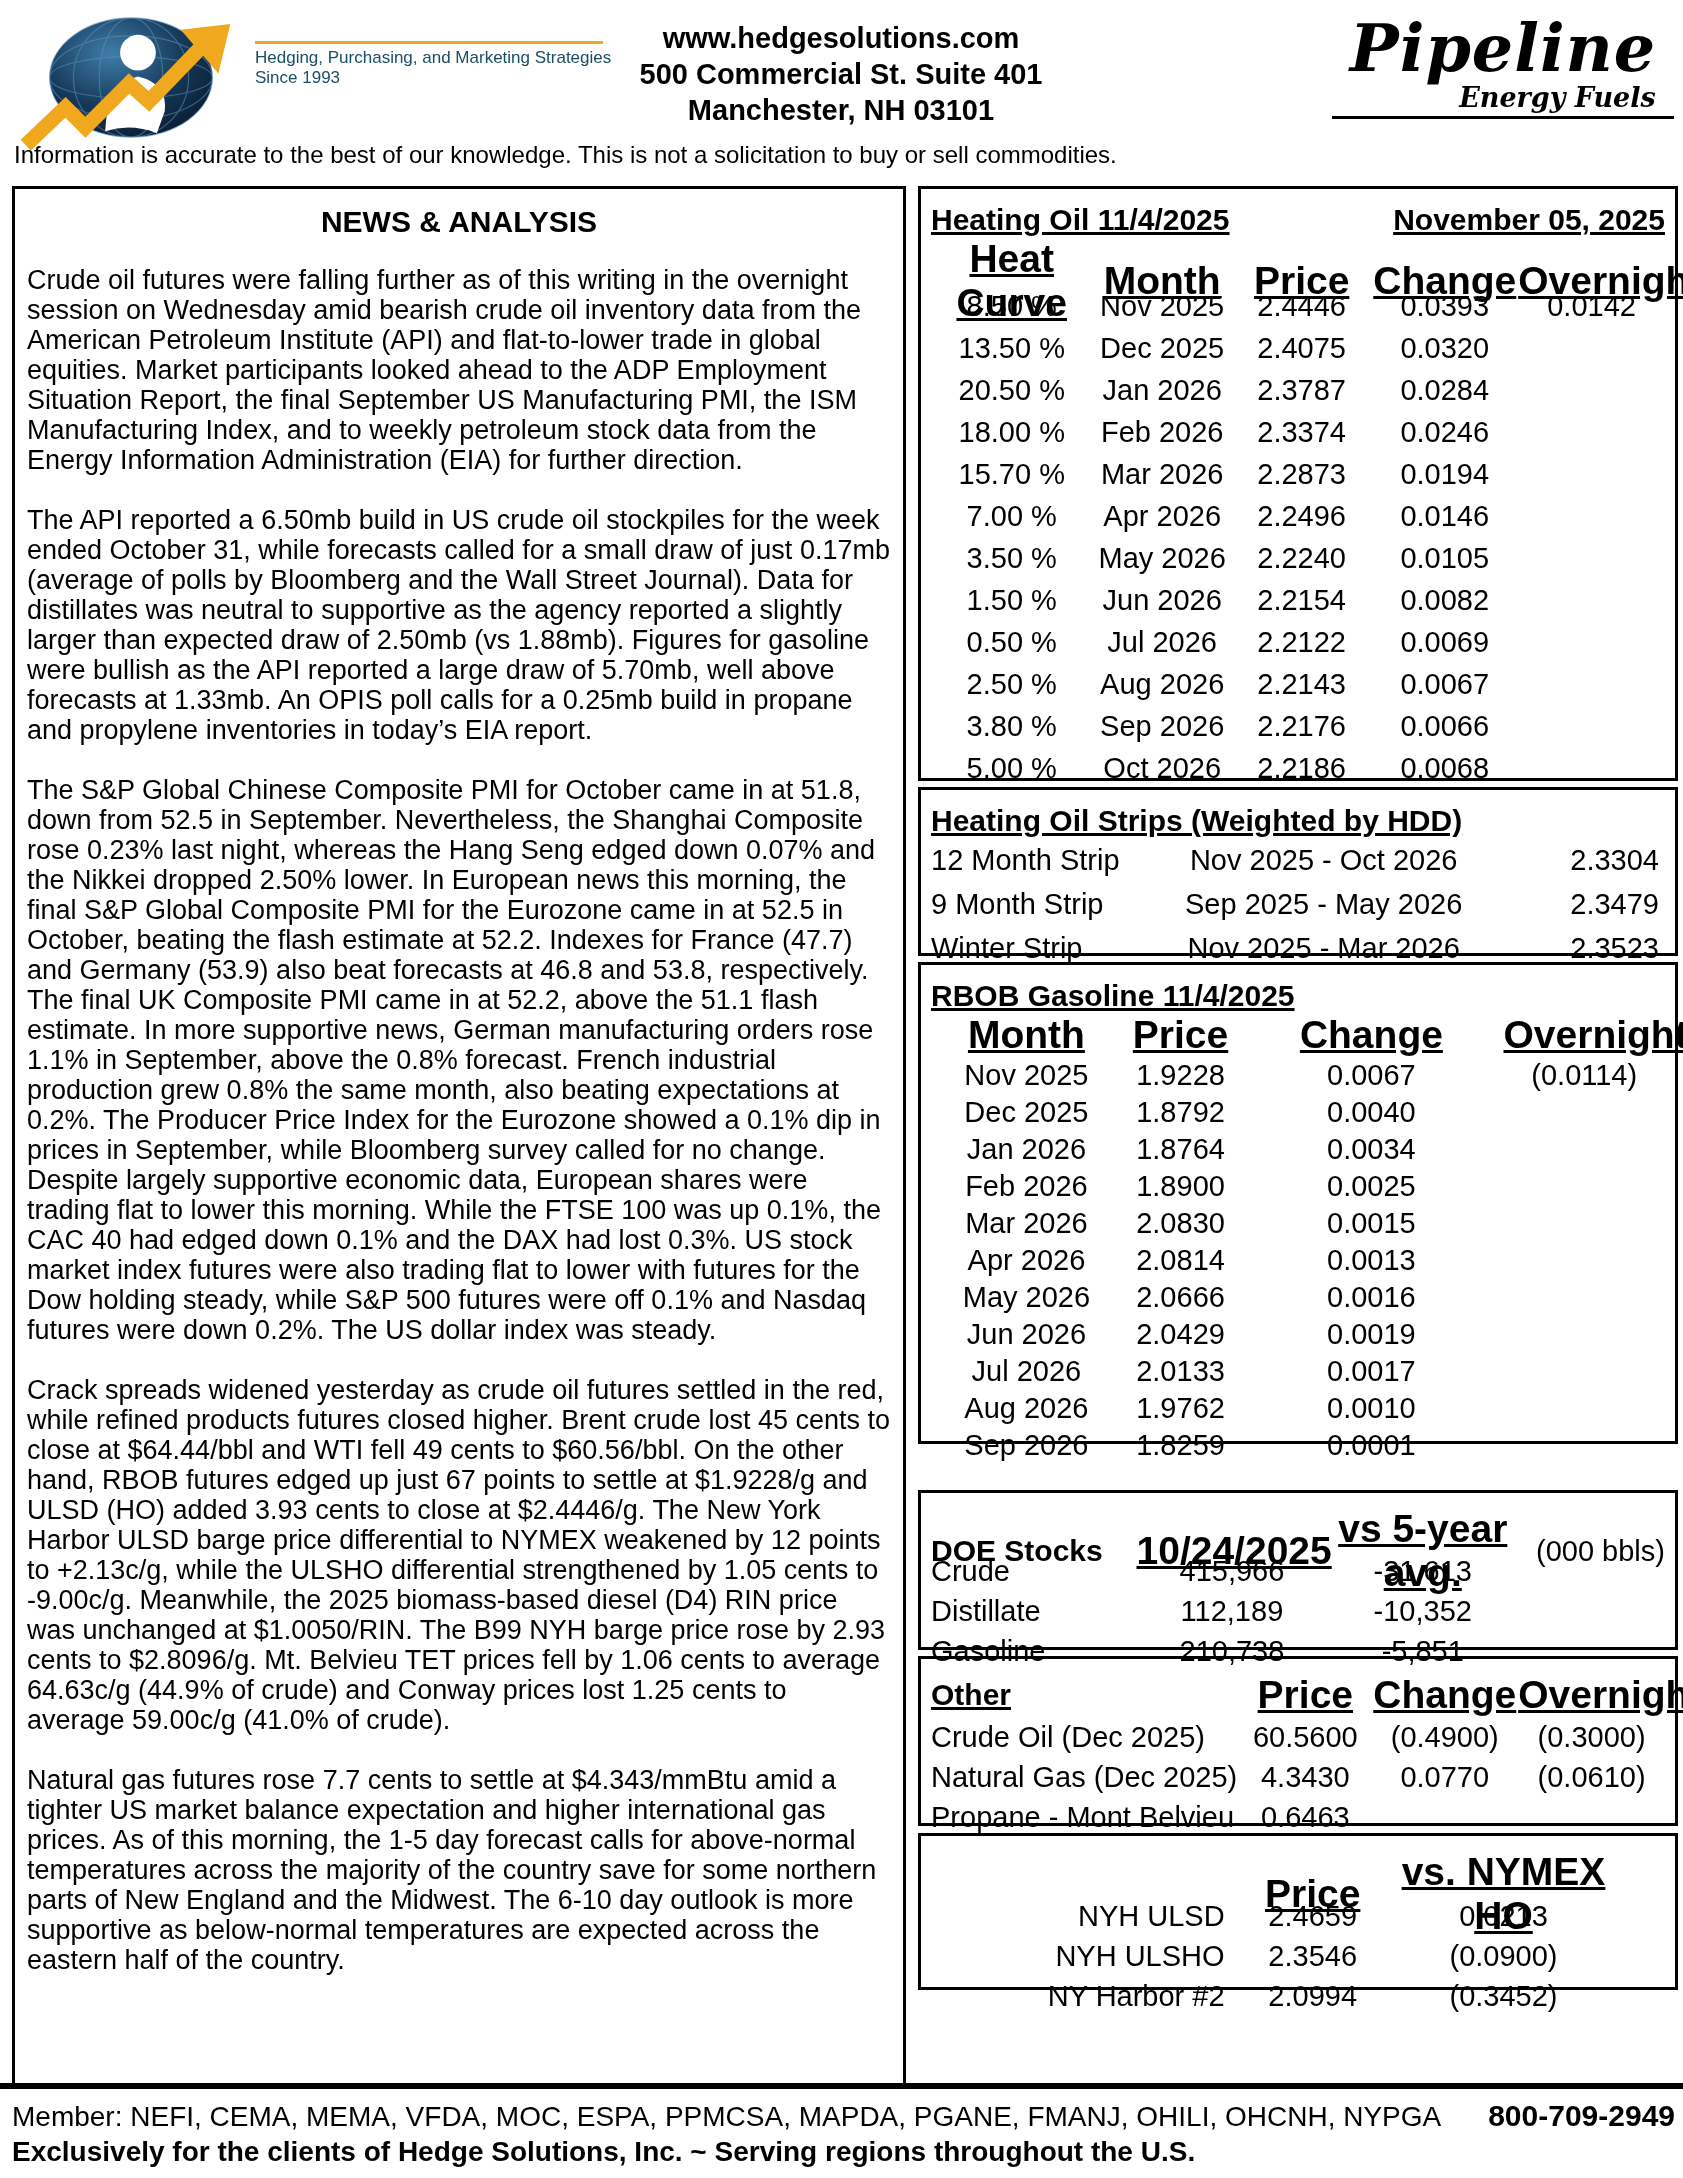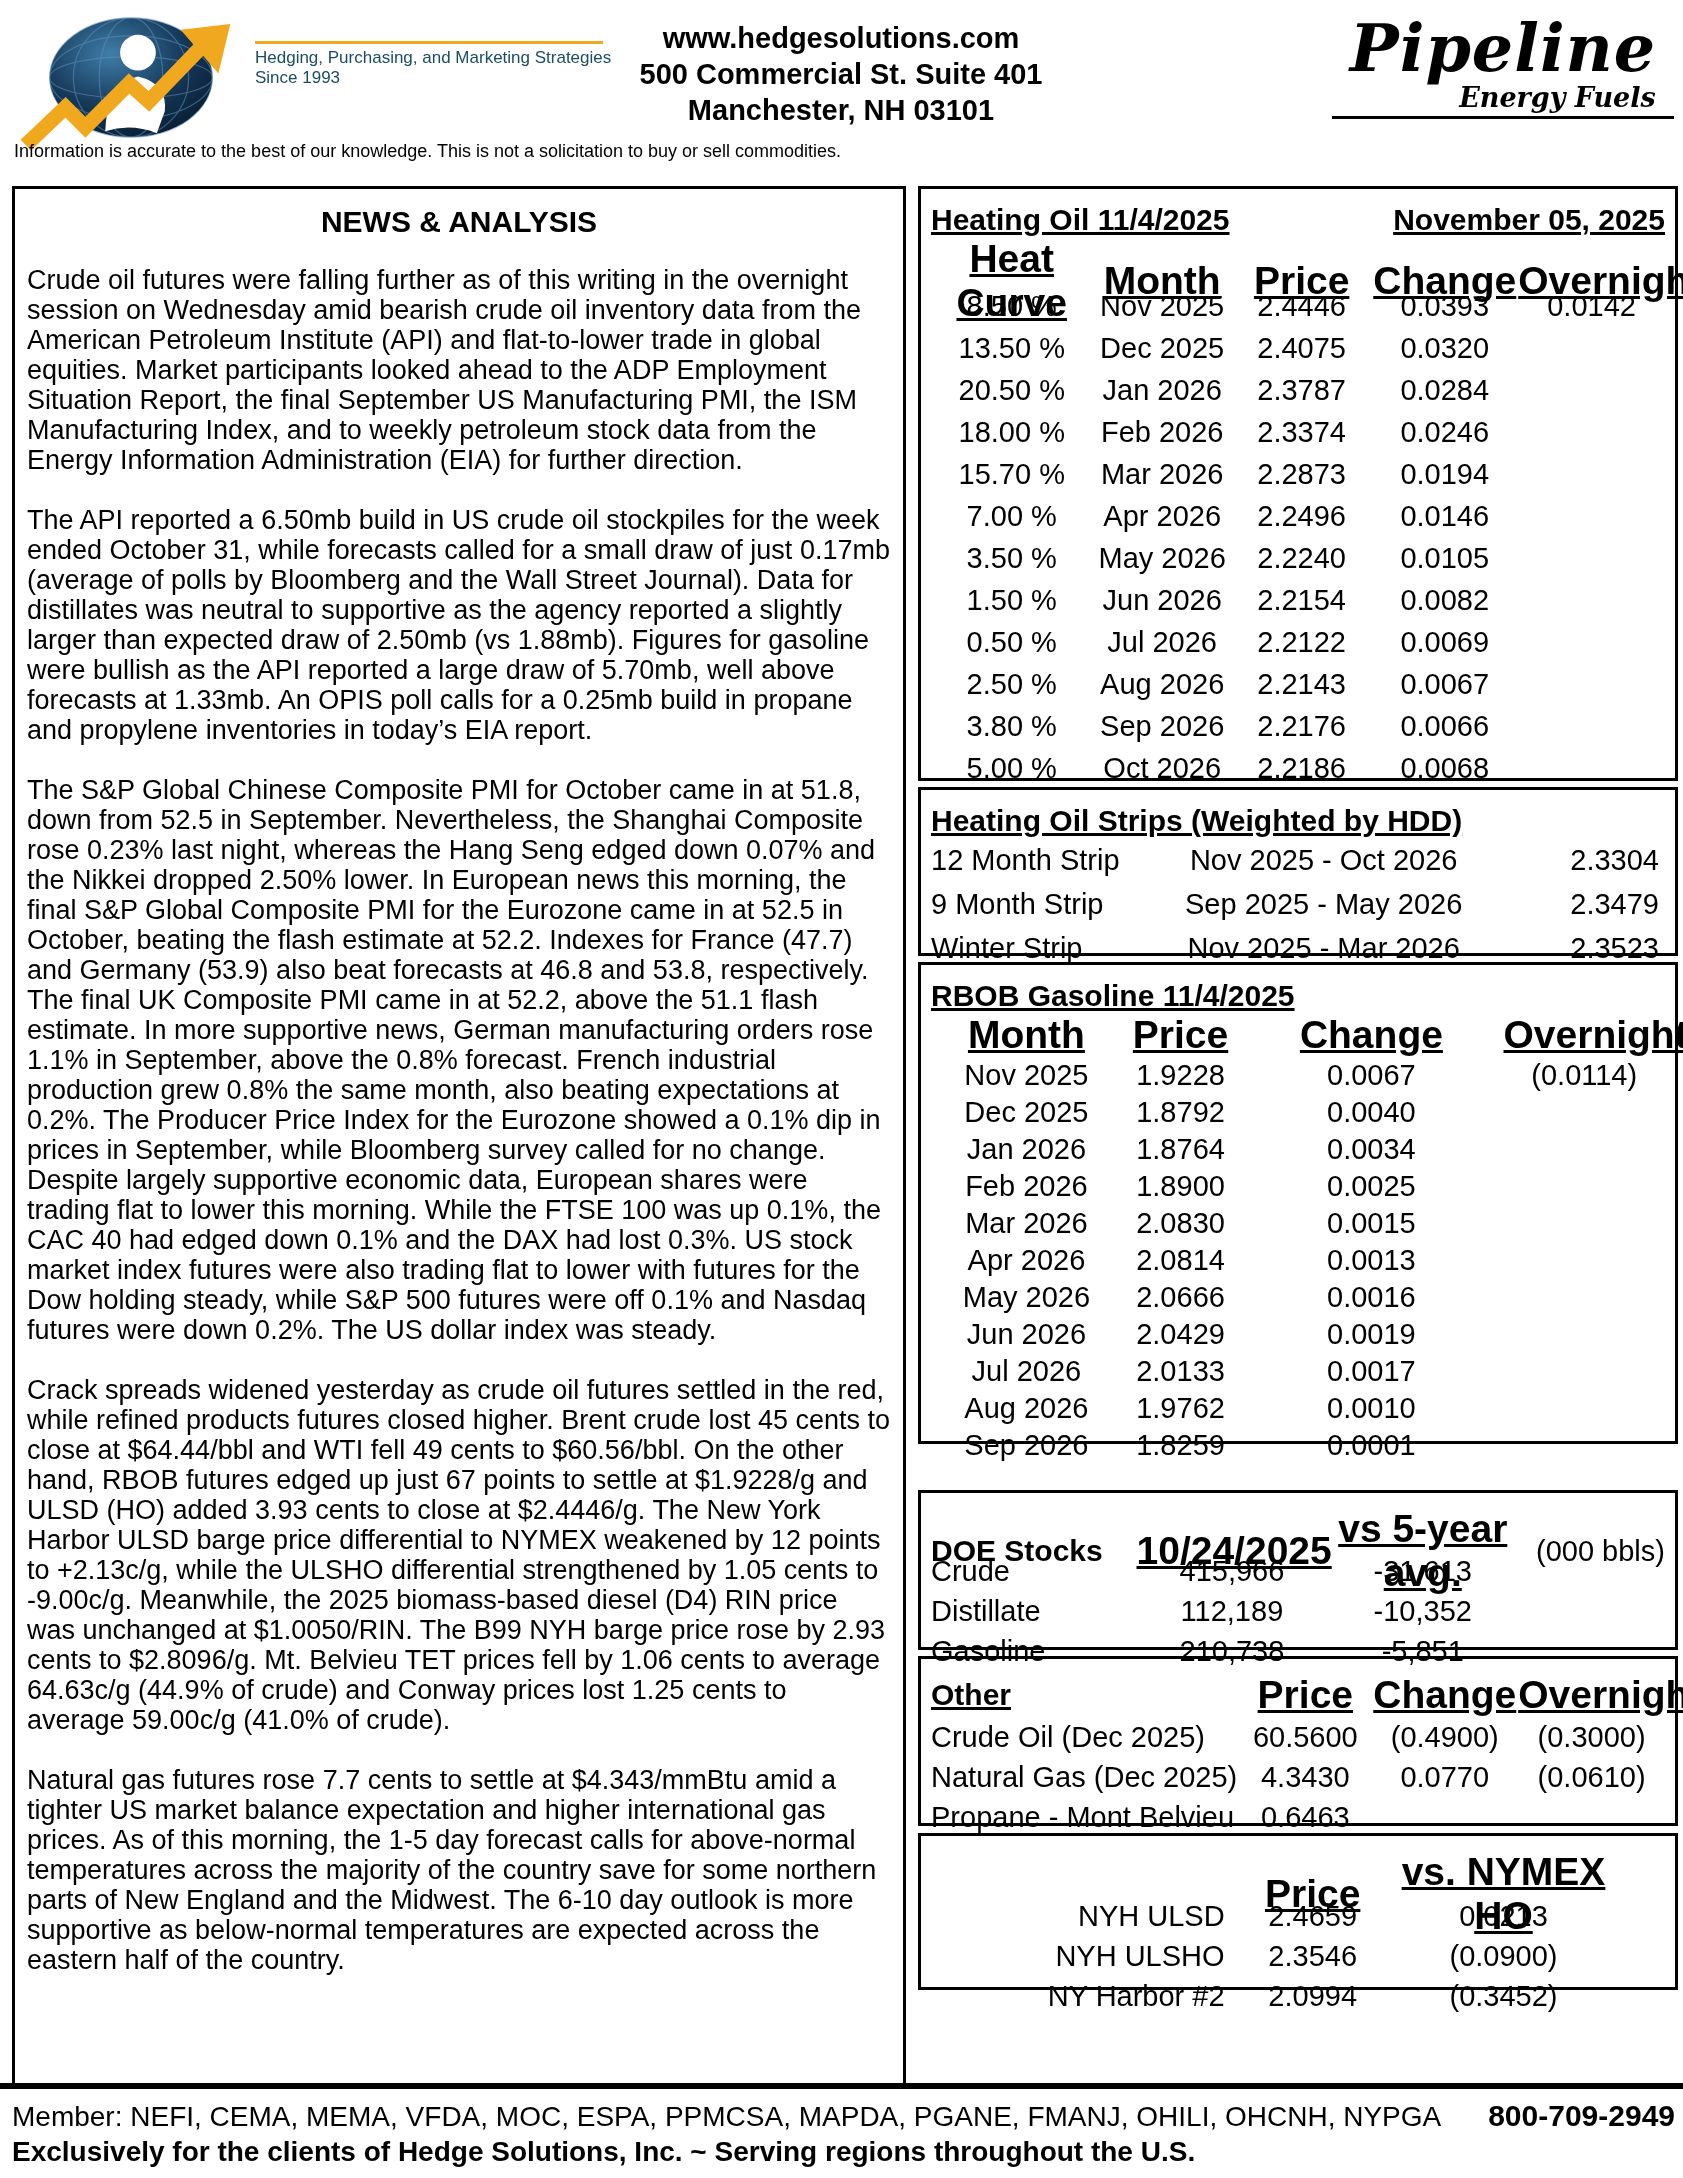--- a/index.html
+++ b/index.html
@@ -16,21 +16,21 @@
   #address { position:absolute; left:554px; top:20px; width:574px; text-align:center;
              font-size:29px; font-weight:bold; line-height:36px; }
 
   #pipeline { position:absolute; left:1332px; top:14px; width:342px; text-align:center; }
   #pipeline-name { font-family:"DejaVu Serif", serif; font-style:italic; font-weight:bold;
                    font-size:65px; line-height:69px; letter-spacing:1px; }
   #pipeline-sub { font-family:"DejaVu Serif", serif; font-style:italic; font-weight:bold;
                   font-size:27px; line-height:30px; margin-left:109px; }
   #pipeline-rule { height:3px; background:#000; margin-top:3px; }
 
-  #disclaimer { position:absolute; left:14px; top:141px; font-size:18px; }
+  #disclaimer { position:absolute; left:14px; top:141px; font-size:24px; }
 
   
   #news-box { position:absolute; left:12px; top:186px; width:894px; height:1899px;
               border:3px solid #000; border-bottom:none; padding:16px 12px 0 12px; overflow:hidden; }
   #news-title { text-align:center; font-weight:bold; font-size:30px; margin-bottom:26px; }
   .news-p { font-size:27px; line-height:30px; margin-bottom:30px; }
 
   
   .rbox { position:absolute; left:918px; width:760px; border:3px solid #000; padding:14px 10px; }
   .b-title { font-weight:bold; font-size:30px; text-decoration:underline; }

